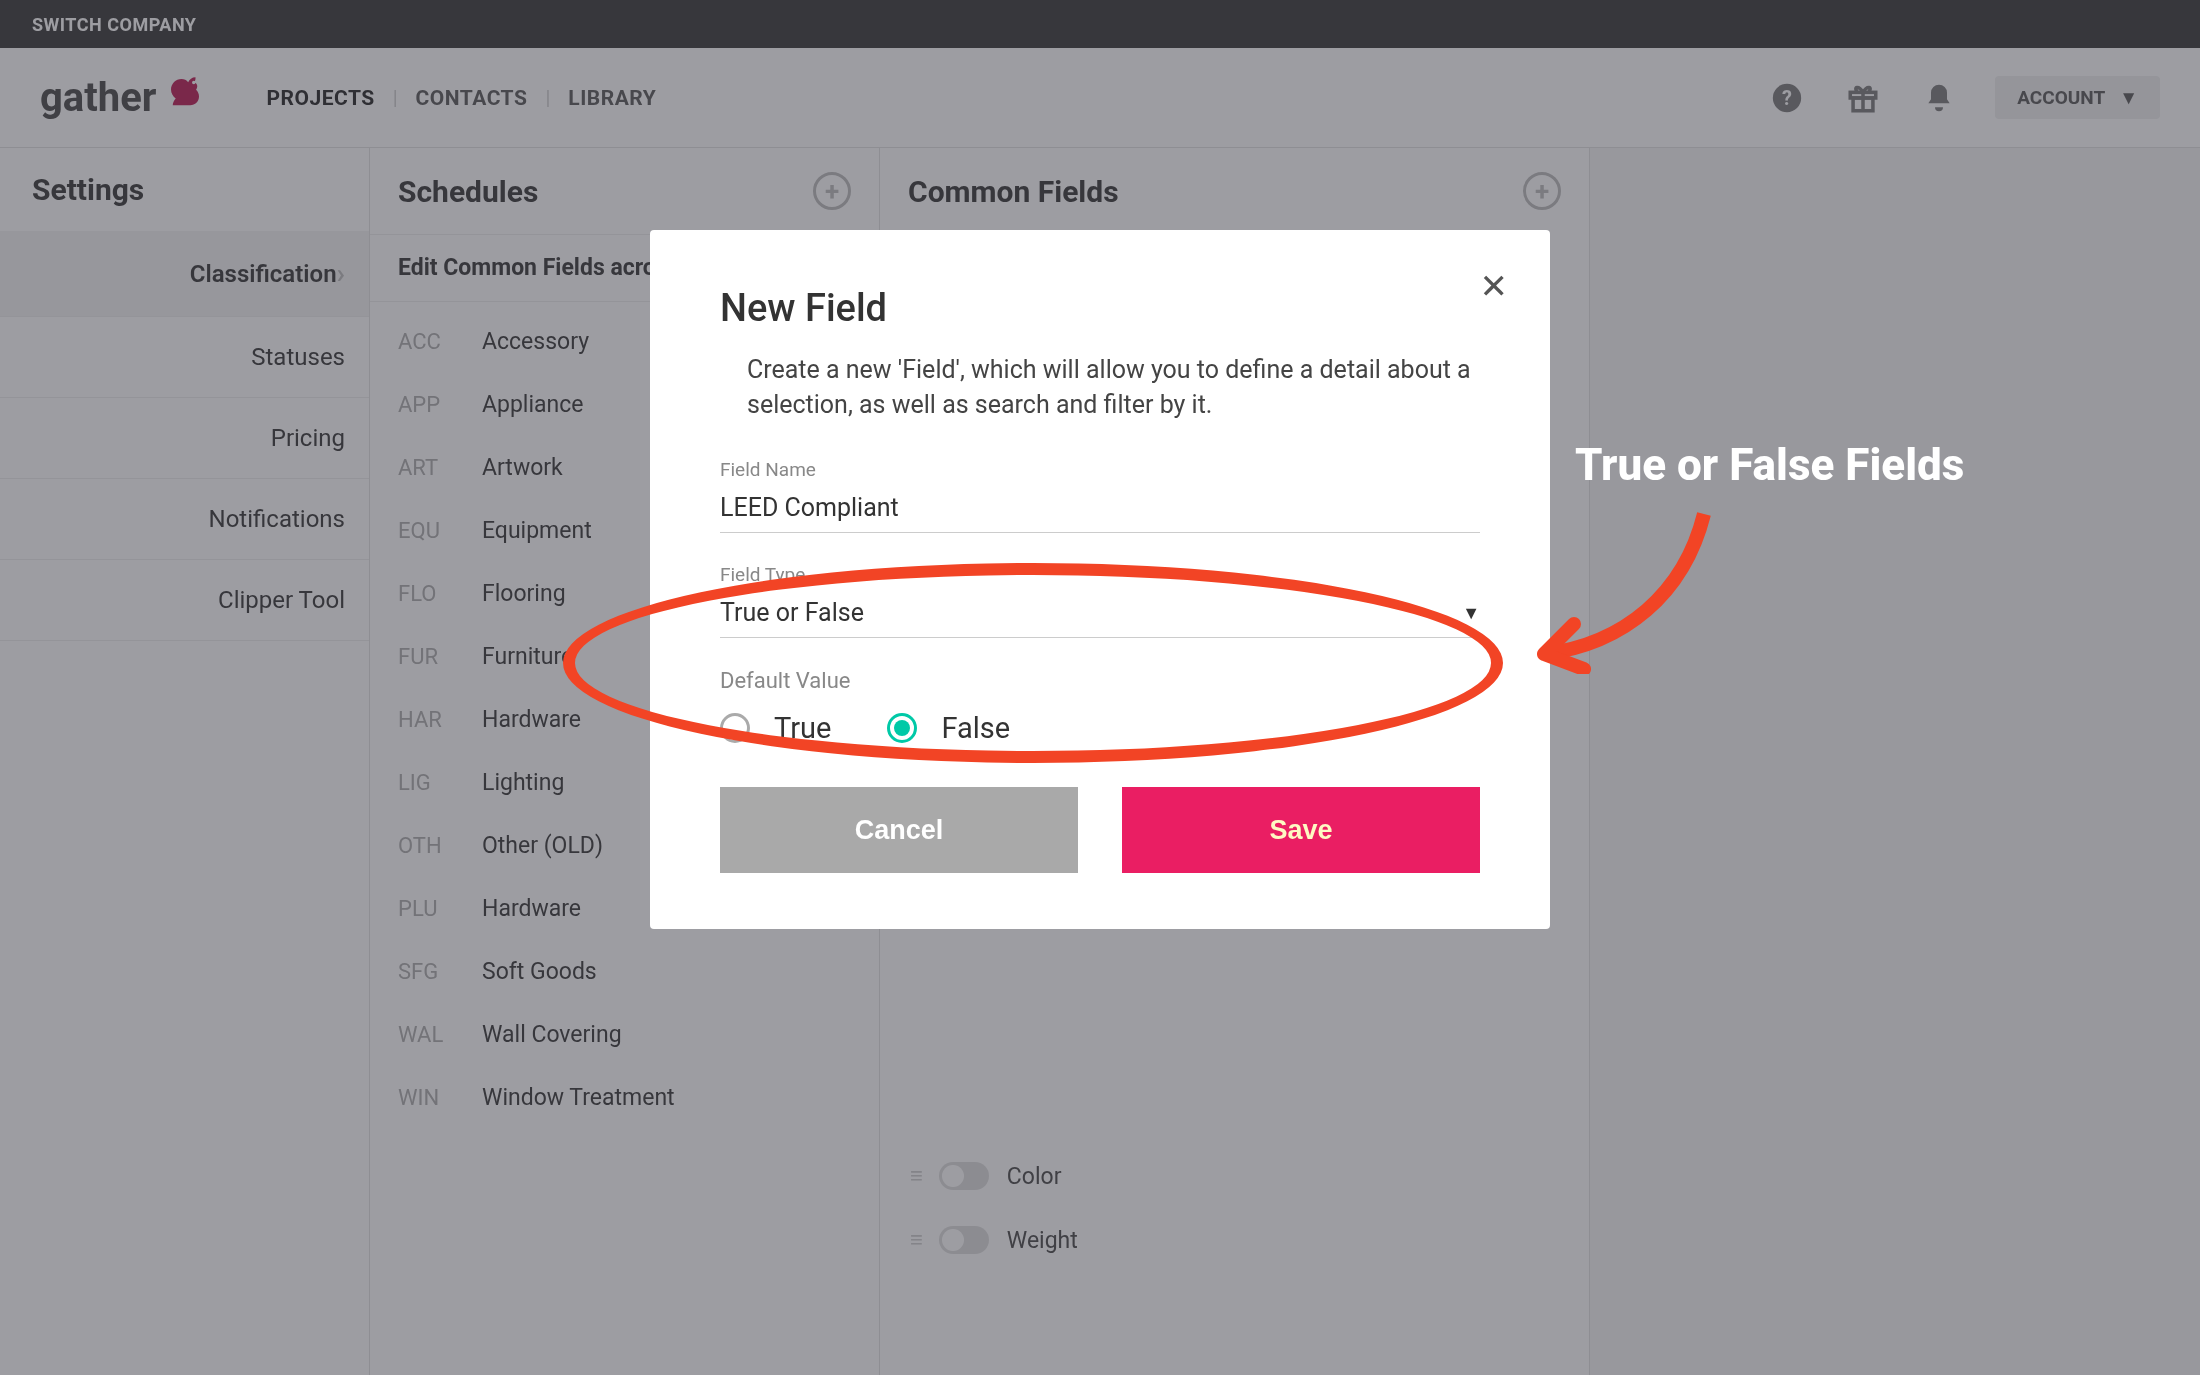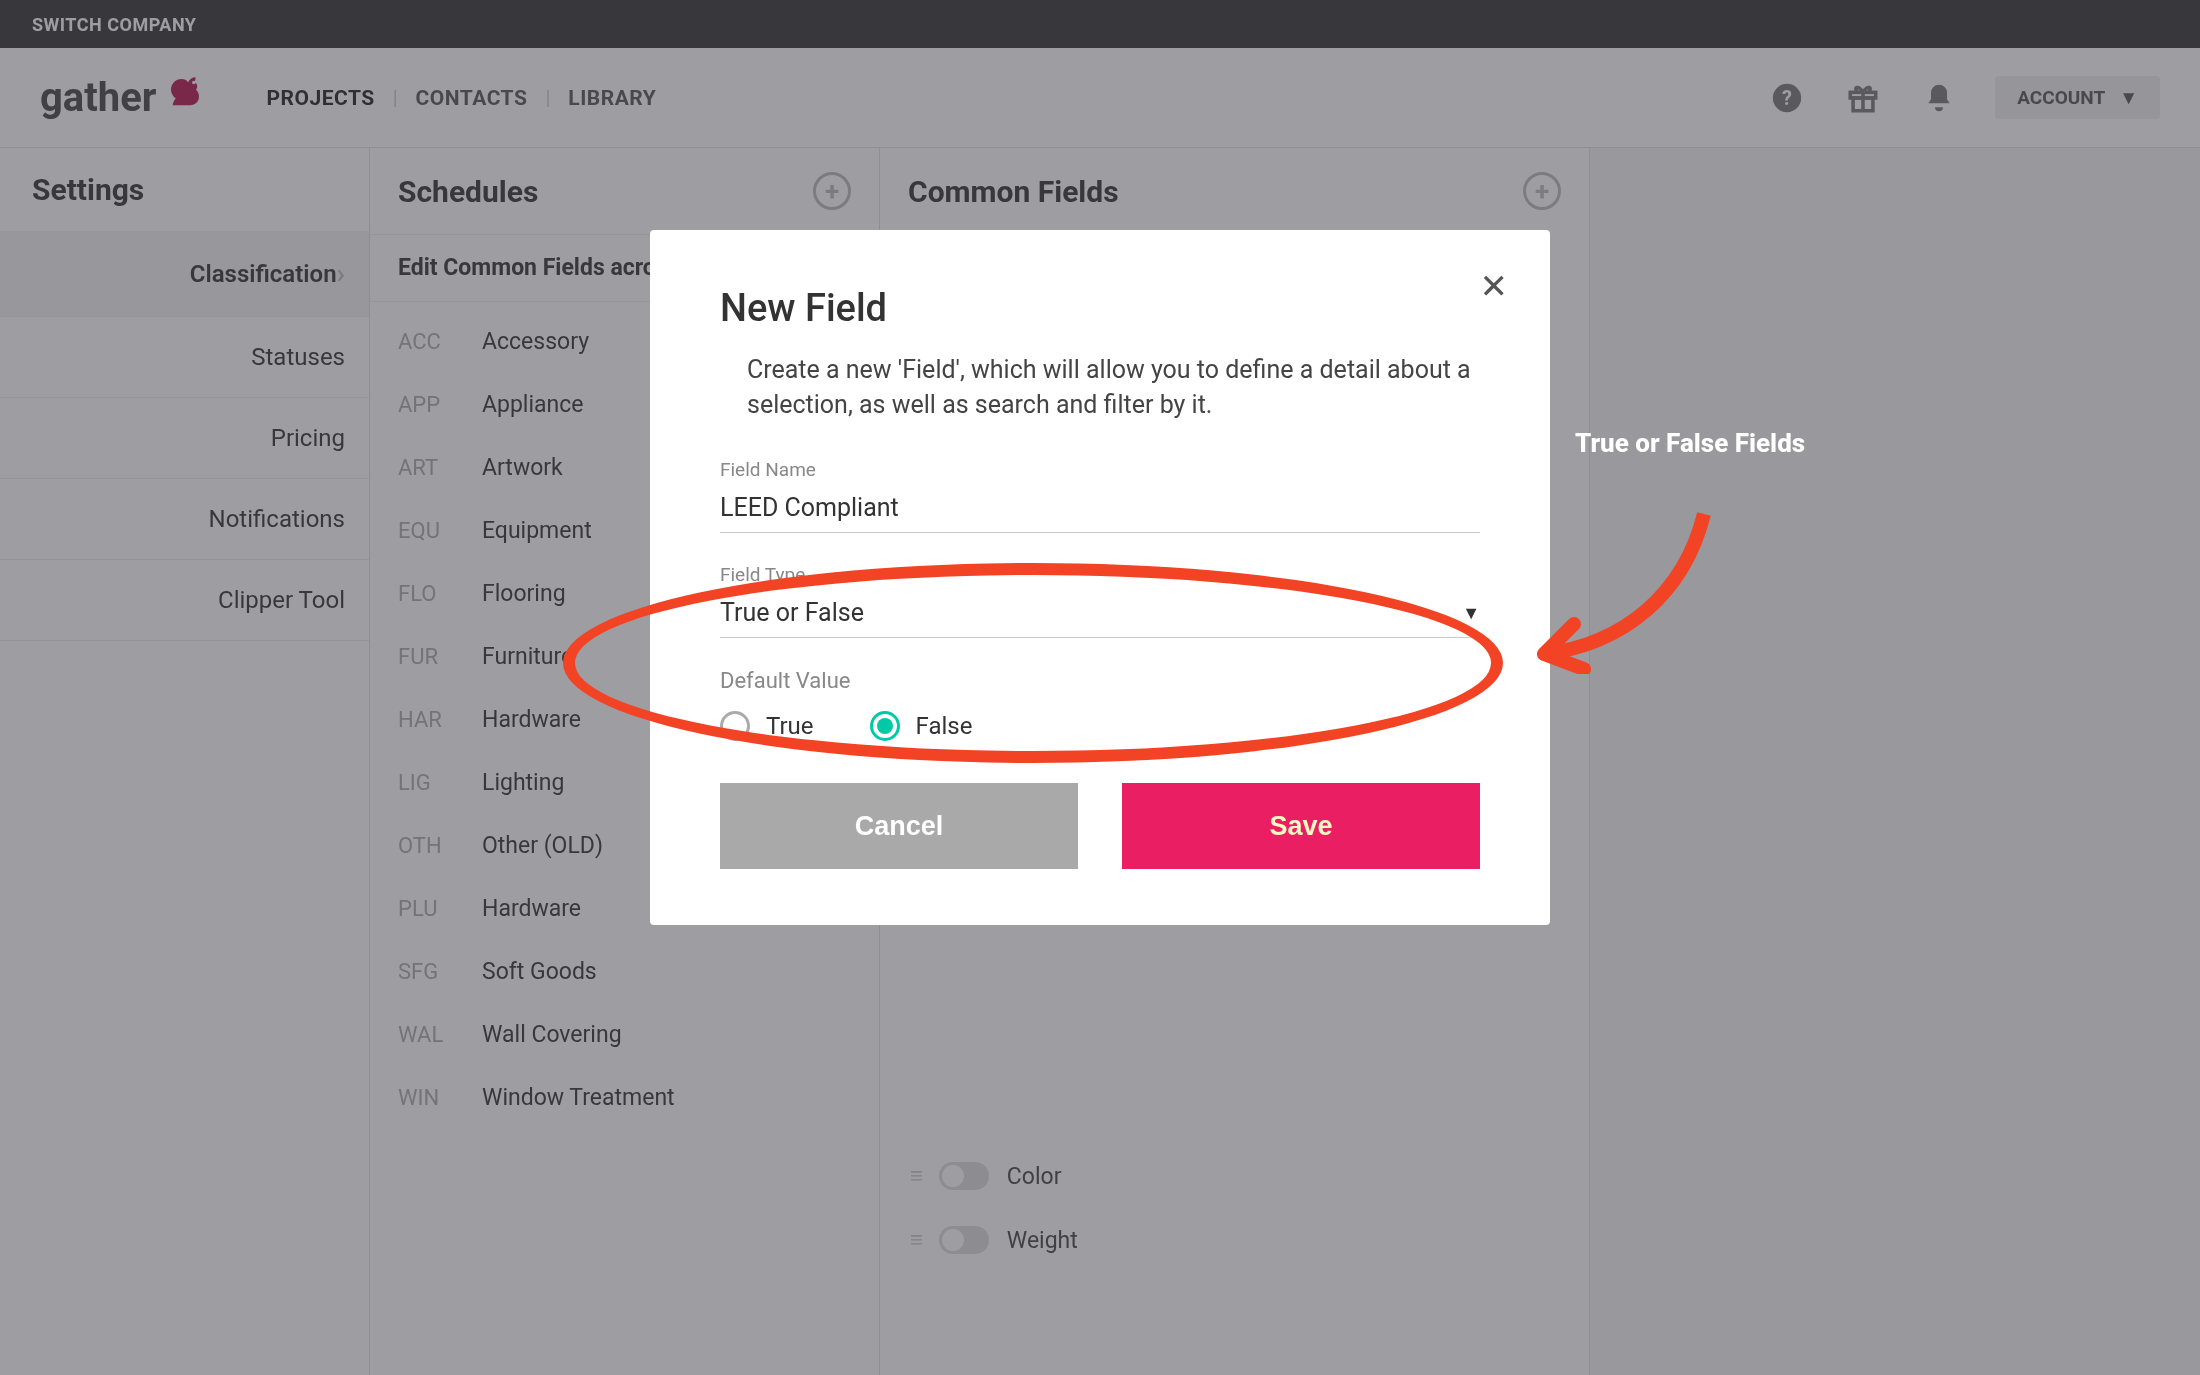--- a/index.html
+++ b/index.html
@@ -194,21 +194,21 @@
   .select-row {
     display:flex; justify-content:space-between; align-items:center;
     border-bottom:1px solid #ccc;
     padding: 6px 0 10px 0;
     margin-bottom: 30px;
   }
   .select-val { font-size:25px; color:#333; }
   .caret { color:#333; font-size:18px; }
   .default-label { font-size:22px; color:#888; margin-bottom:18px; margin-top:6px; }
   .radio-row { display:flex; gap:56px; margin-bottom:42px; }
-  .radio-opt { display:flex; align-items:center; gap:16px; font-size:24px; color:#333; }
+  .radio-opt { display:flex; align-items:center; gap:24px; font-size:29px; color:#333; }
   .radio {
     width:30px; height:30px; border:3px solid #aaa; border-radius:50%;
     display:flex; align-items:center; justify-content:center;
   }
   .radio.checked { border-color:#00c9a7; }
   .radio.checked::after {
     content:''; width:16px; height:16px; background:#00c9a7; border-radius:50%;
   }
   .modal-actions { display:flex; gap:44px; }
   .btn {
@@ -229,24 +229,24 @@
     border: 12px solid #f24425;
     border-radius: 50%;
     width: 940px;
     height: 200px;
     left: 563px;
     top: 563px;
   }
   .anno-text {
     position:absolute;
     left: 1575px;
-    top: 428px;
+    top: 439px;
     color:#fff;
     font-weight:800;
-    font-size:26px;
+    font-size:44px;
   }
   .anno-arrow {
     position:absolute;
     left: 1504px;
     top: 494px;
   }
 </style>
 </head>
 <body>
 

